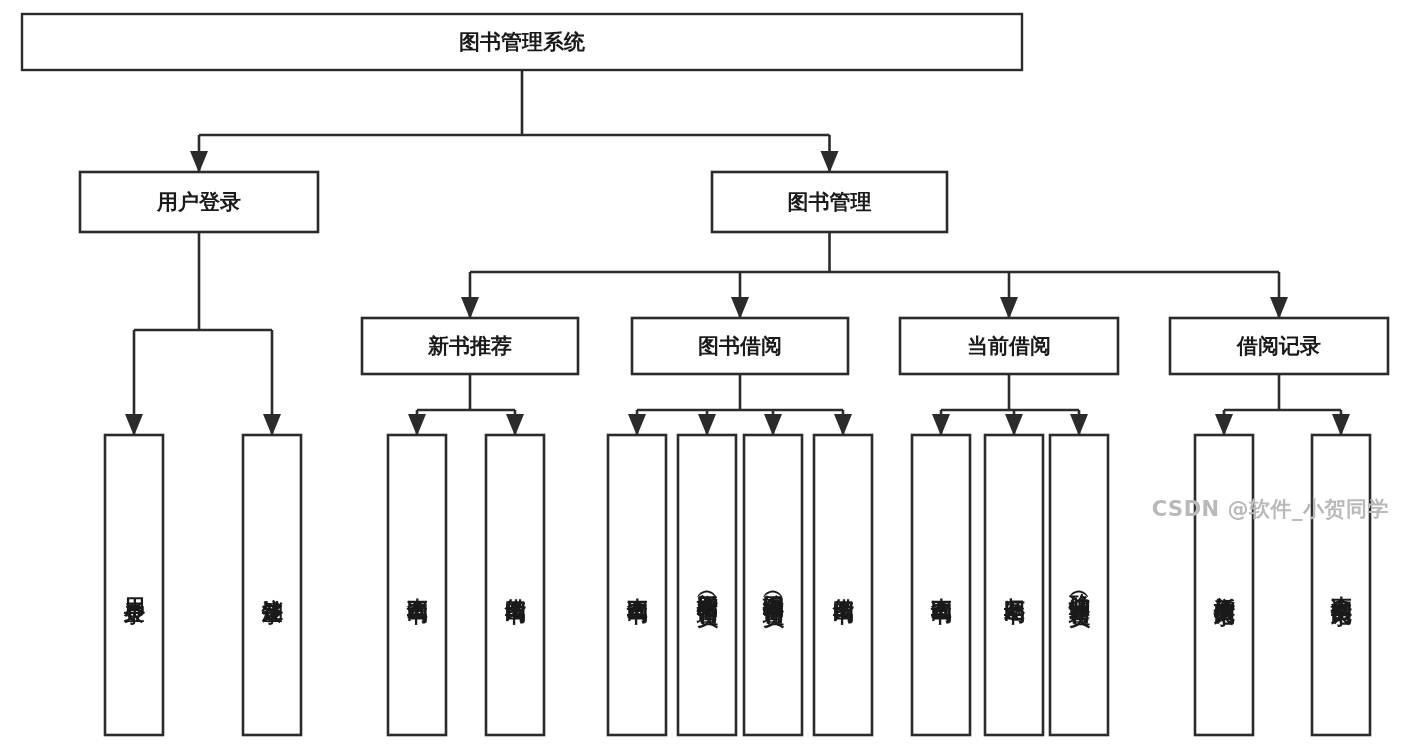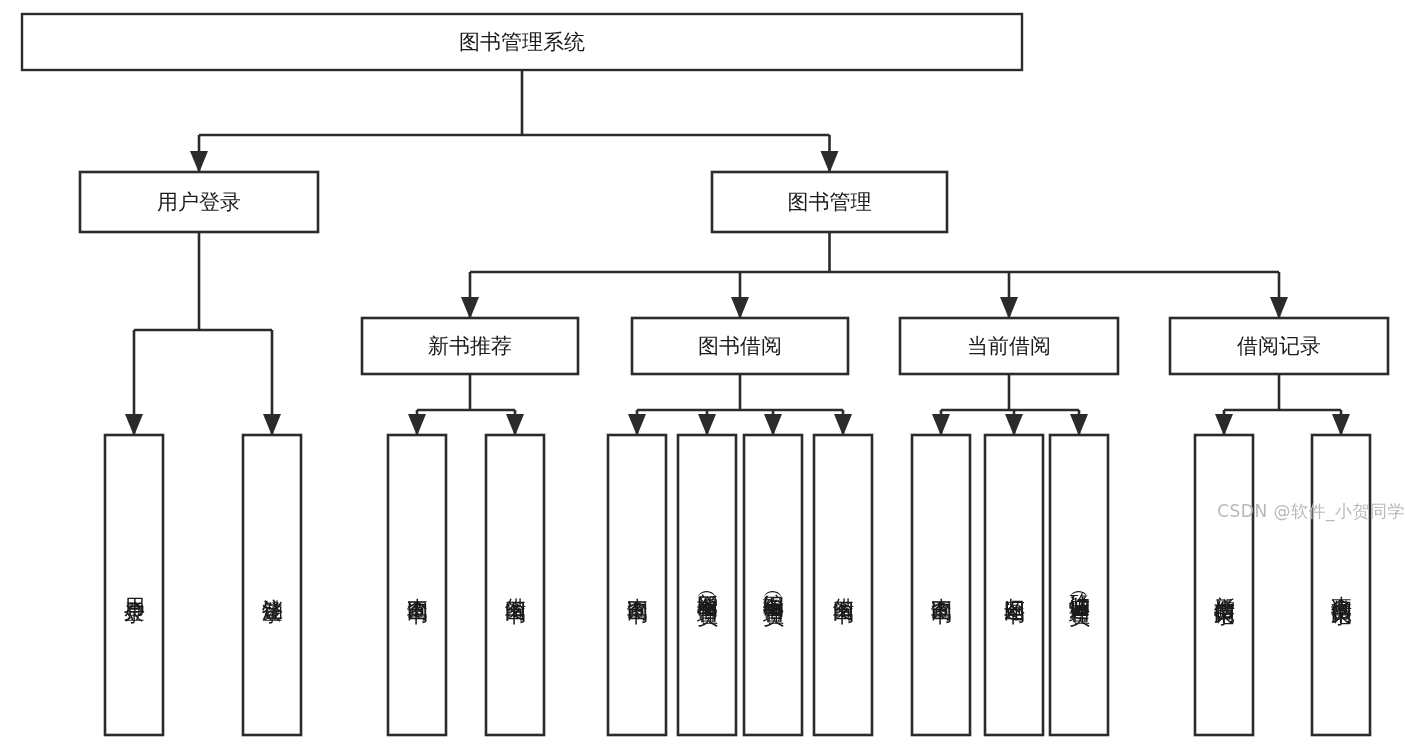--- a/index.html
+++ b/index.html
@@ -11,20 +11,21 @@
     width: 1405px;
     height: 747px;
     font-family: "DejaVu Sans", "Liberation Sans", sans-serif;
     overflow: hidden;
     position: relative;
   }
   #diagram-root {
     position: relative;
     width: 1405px;
     height: 527px;
+    font-weight: bold;
   }
   svg#flow-svg {
     position: absolute;
     top: 0;
     left: 0;
     width: 1405px;
     height: 747px;
     display: block;
   }
   .node-box {
@@ -64,24 +65,24 @@
     text-orientation: upright;
     font-family: "DejaVu Sans", "Liberation Sans", sans-serif;
     font-size: 21px;
     line-height: 1;
     letter-spacing: 2px;
     color: #1a1a1a;
     white-space: nowrap;
   }
   .watermark {
     position: absolute;
-    right: 0;
+    right: 16px;
     bottom: 4px;
     font-family: "DejaVu Sans", "Liberation Sans", sans-serif;
-    font-size: 17px;
+    font-size: 21px;
     color: #b9b9b9;
     letter-spacing: 0.5px;
     white-space: nowrap;
   }
 </style>
 </head>
 <body>
 
 <div id="diagram-root">
 

